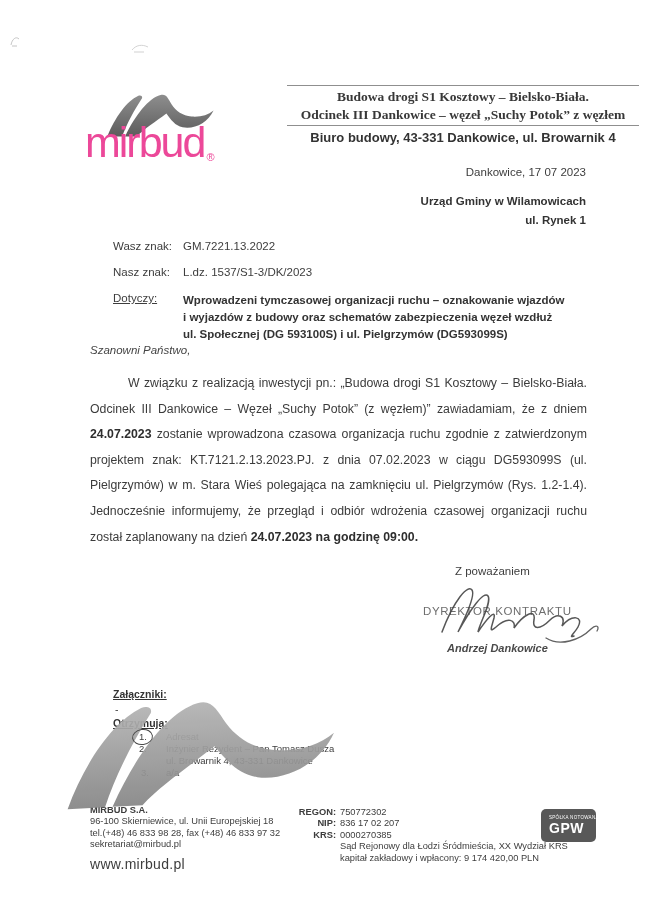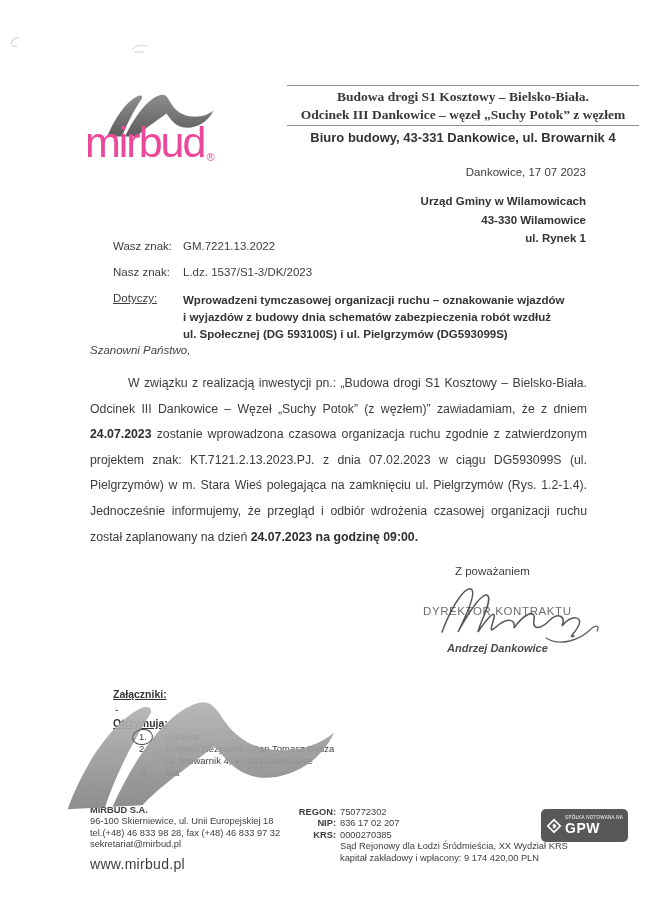--- a/index.html
+++ b/index.html
@@ -49,21 +49,21 @@
     border:1.3px solid #4a4a4a;border-radius:50%;transform:rotate(-8deg);z-index:6;}
   .watermark{position:absolute;left:46px;top:696px;width:300px;height:110px;z-index:5;opacity:.93;}
   
   .f-left{position:absolute;left:90px;top:805px;font-size:9.3px;line-height:11.4px;color:#3d3d3d;}
   .f-company{font-weight:bold;}
   .f-web{font-size:14px;letter-spacing:.3px;margin-top:8px;}
   .f-mid{position:absolute;left:292px;top:807px;font-size:9.3px;line-height:11.4px;color:#3d3d3d;}
   .f-row{white-space:nowrap;}
   .f-lab{display:inline-block;width:44px;text-align:right;font-weight:bold;margin-right:4px;}
   .f-indent{margin-left:48px;white-space:nowrap;}
-  .gpw-badge{position:absolute;left:541px;top:809px;width:87px;height:33px;background:#585858;
+  .gpw-badge{position:absolute;left:541px;top:809px;width:55px;height:33px;background:#585858;
     border-radius:5px;display:flex;align-items:center;padding:0 5px;box-sizing:border-box;gap:3px;}
   .gpw-textcol{display:flex;flex-direction:column;line-height:1;}
   .gpw-small{font-size:4.5px;color:#fff;letter-spacing:.3px;white-space:nowrap;margin-bottom:1px;}
   .gpw-big{font-size:14px;font-weight:bold;color:#fff;letter-spacing:.5px;}
   .pen-mark{position:absolute;opacity:.5;}
 </style>
 </head>
 <body>
 
 <div class="page">
@@ -92,32 +92,31 @@
     <div class="hb2">Budowa drogi S1 Kosztowy – Bielsko-Biała.</div>
     <div class="hb3">Odcinek III Dankowice – węzeł „Suchy Potok” z węzłem</div>
     <hr class="hb-rule">
     <div class="hb4">Biuro budowy, 43-331 Dankowice, ul. Browarnik 4</div>
   </div>
 
   <div class="date-line">Dankowice, 17 07 2023</div>
 
   <div class="recipient">
     <div>Urząd Gminy w Wilamowicach</div>
-    <div>43-330 Wilamowice</div>
     <div>ul. Rynek 1</div>
   </div>
 
   <div class="ref-label" style="top:240px;">Wasz znak:</div>
   <div class="ref-value" style="top:240px;">GM.7221.13.2022</div>
   <div class="ref-label" style="top:266px;">Nasz znak:</div>
   <div class="ref-value" style="top:266px;">L.dz. 1537/S1-3/DK/2023</div>
   <div class="ref-label u" style="top:292px;">Dotyczy:</div>
   <div class="dotyczy-value">
     <div>Wprowadzeni tymczasowej organizacji ruchu – oznakowanie wjazdów</div>
-    <div>i wyjazdów z budowy dnia schematów zabezpieczenia robót wzdłuż</div>
+    <div>i wyjazdów z budowy oraz schematów zabezpieczenia węzeł wzdłuż</div>
     <div>ul. Społecznej (DG 593100S) i ul. Pielgrzymów (DG593099S)</div>
   </div>
 
   <div class="salutation">Szanowni Państwo,</div>
   <div class="body-par"><span>W związku z realizacją inwestycji pn.: „Budowa drogi S1 Kosztowy – Bielsko-Biała. Odcinek III Dankowice – Węzeł „Suchy Potok” (z węzłem)” zawiadamiam, że z dniem </span><span class="b">24.07.2023</span><span> zostanie wprowadzona czasowa organizacja ruchu zgodnie z zatwierdzonym projektem znak: KT.7121.2.13.2023.PJ. z dnia 07.02.2023 w ciągu DG593099S (ul. Pielgrzymów) w m. Stara Wieś polegająca na zamknięciu ul. Pielgrzymów (Rys. 1.2-1.4). Jednocześnie informujemy, że przegląd i odbiór wdrożenia czasowej organizacji ruchu został zaplanowany na dzień </span><span class="b">24.07.2023 na godzinę 09:00.</span></div>
 
   <div class="closing">Z poważaniem</div>
   <div class="signer-title">DYREKTOR KONTRAKTU</div>
   <svg class="signature-svg" viewBox="0 0 190 75">
     <path d="M14,52 C26,20 40,4 44,10 C48,16 36,40 30,52 C42,30 56,10 60,16 C64,22 52,42 50,52 C58,40 68,28 66,38 C64,46 60,54 68,47 C80,36 88,40 86,48 C96,34 108,28 106,40 C104,50 112,50 122,40 C130,32 138,36 134,46 C144,34 156,36 150,47 C146,54 140,58 146,56" stroke="#454545" stroke-width="1.5" fill="none" stroke-linecap="round" opacity="0.9"></path>

